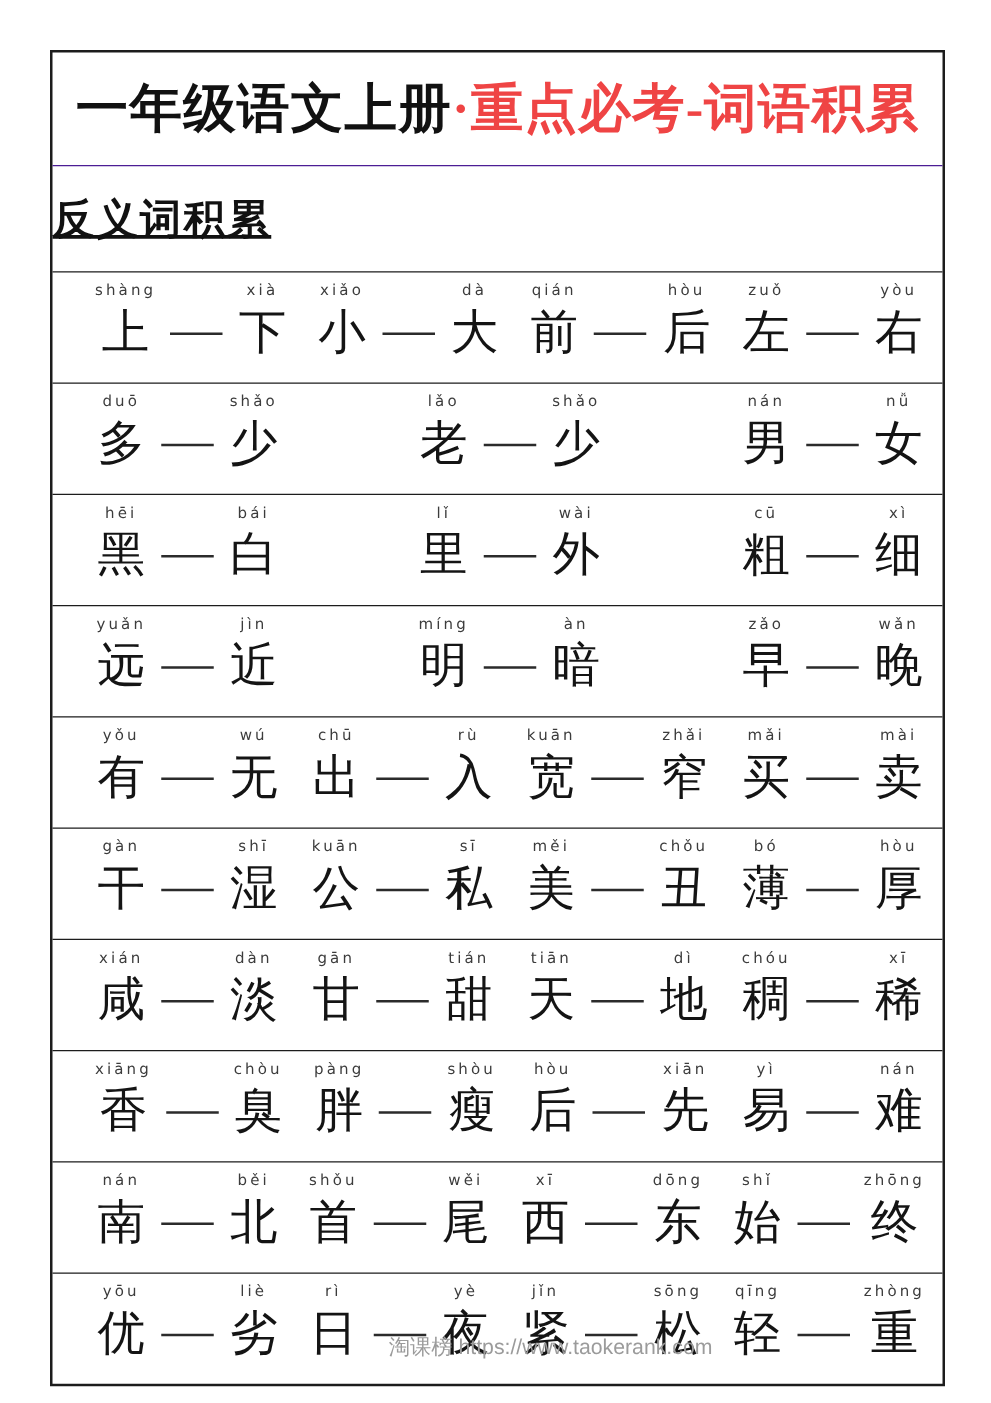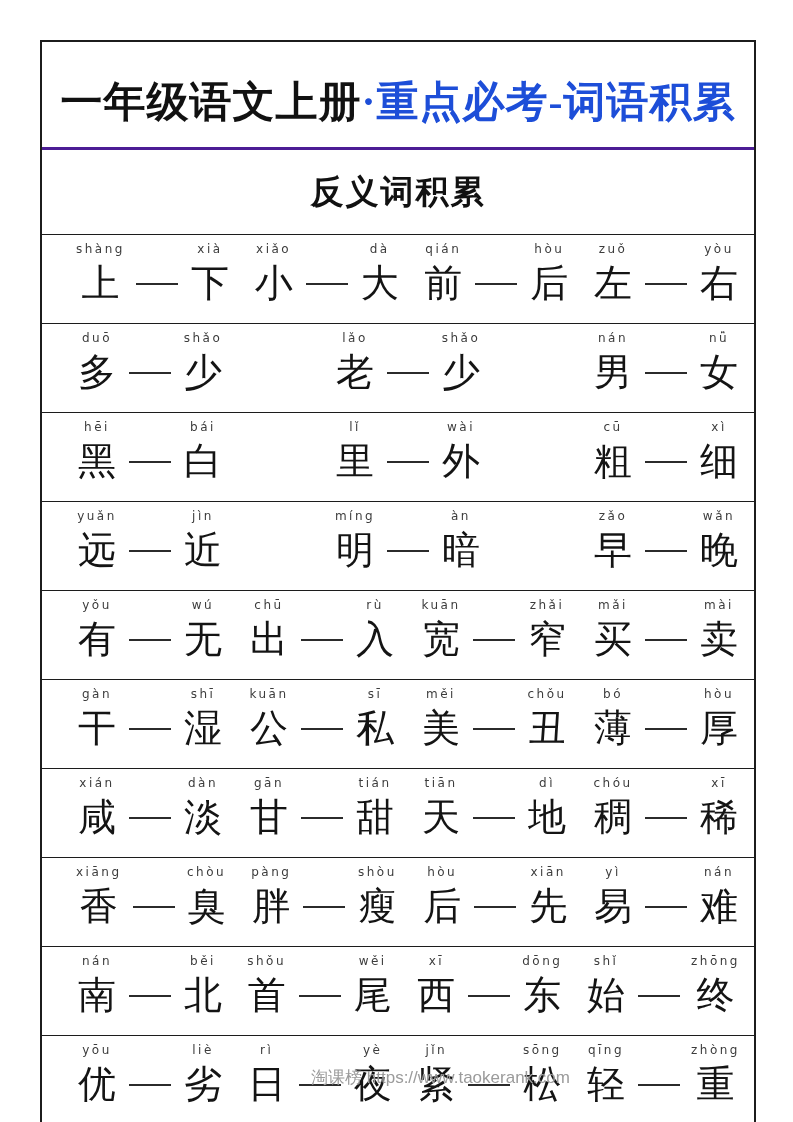--- a/index.html
+++ b/index.html
@@ -16,42 +16,42 @@
   .sheet {
     position: absolute;
     left: 40px;
     top: 40px;
     width: 712px;
     border: 2px solid #1c1c1c;
     background: #ffffff;
   }
   .title-row {
     height: 90px;
-    border-bottom: 3px solid #4c1d95;
+    border-bottom: 1px solid #4c1d95;
     display: flex;
     align-items: center;
     justify-content: center;
     font-size: 42px;
     font-weight: bold;
     white-space: nowrap;
     letter-spacing: 1px;
-    margin-top: 15px;
   }
   .title-black { color: #111111; }
-  .title-red { color: #1d4ed8; }
+  .title-red { color: #ef4444; }
   .subtitle-row {
     height: 84px;
     border-bottom: 1px solid #1c1c1c;
     display: flex;
     align-items: center;
-    justify-content: center;
+    justify-content: flex-start;
     font-size: 33px;
     font-weight: bold;
     color: #111111;
     letter-spacing: 2px;
+    text-decoration: underline;
   }
   .data-row {
     height: 82px;
     border-bottom: 1px solid #1c1c1c;
     display: flex;
     justify-content: space-between;
     align-items: flex-start;
     padding: 6px 14px 0 14px;
     box-sizing: content-box;
   }

